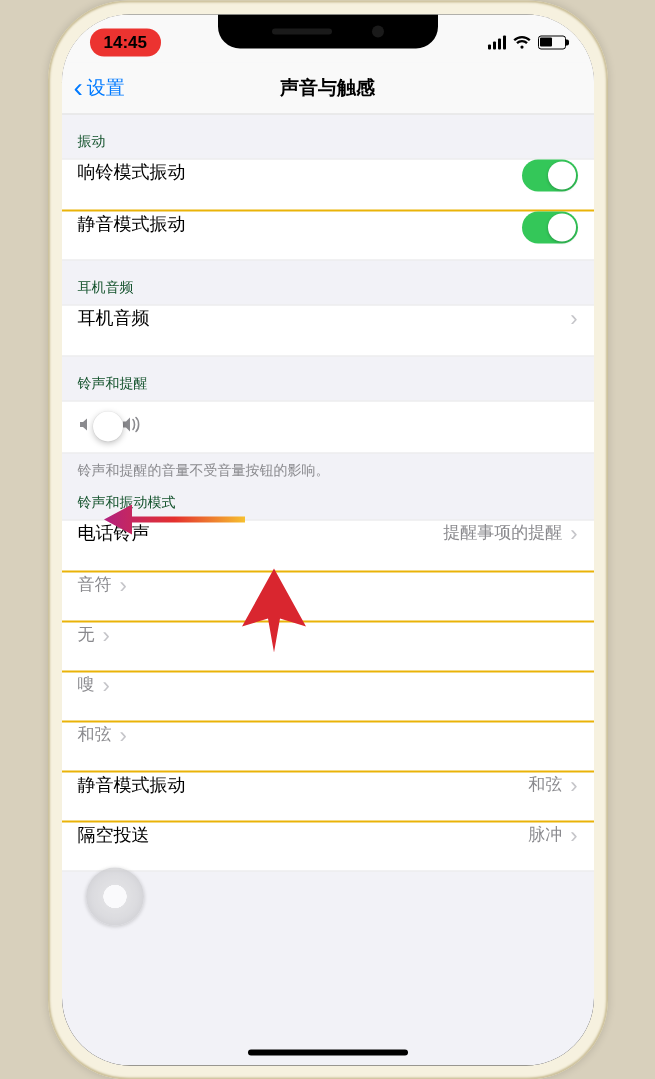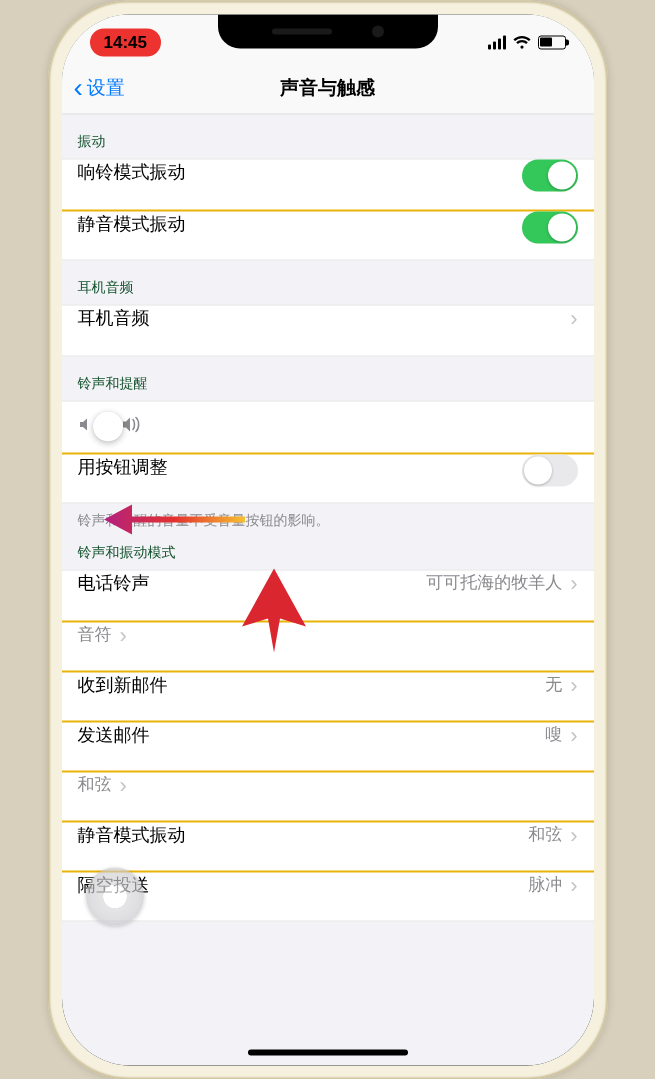--- a/index.html
+++ b/index.html
@@ -266,47 +266,39 @@
                 <div class="slider-thumb"></div>
               </div>
               <span class="vol-icon">
                 <svg width="22" height="18" viewBox="0 0 22 18">
                     <path d="M1 6h3l4-4v14l-4-4H1z" fill="#8a8a8e"></path>
                     <path d="M11 4c2 2 2 8 0 10M14 2c3.5 3 3.5 11 0 14" stroke="#8a8a8e" stroke-width="1.6" fill="none" stroke-linecap="round"></path>
                   </svg>
               </span>
             </div>
           </div>
-          <div class="row">
-            <div class="label">用按钮调整</div>
-            <div class="toggle off">
-                <div class="knob"></div>
-              </div>
-          </div>
         </div>
         <div class="footer-text">铃声和提醒的音量不受音量按钮的影响。</div>
 
         <div class="section-header" style="padding-top:10px">铃声和振动模式</div>
         <div class="group">
           <div class="row">
             <div class="label">电话铃声</div>
-            <div class="detail">可可托海的牧羊人</div>
+            <div class="detail">提醒事项的提醒</div>
             <span class="chevron">›</span>
           </div>
           <div class="row">
             <div class="detail">音符</div>
             <span class="chevron">›</span>
           </div>
           <div class="row">
-            <div class="label">收到新邮件</div>
             <div class="detail">无</div>
             <span class="chevron">›</span>
           </div>
           <div class="row">
-            <div class="label">发送邮件</div>
             <div class="detail">嗖</div>
             <span class="chevron">›</span>
           </div>
           <div class="row">
             <div class="detail">和弦</div>
             <span class="chevron">›</span>
           </div>
           <div class="row">
             <div class="label">静音模式振动</div>
             <div class="detail">和弦</div>

